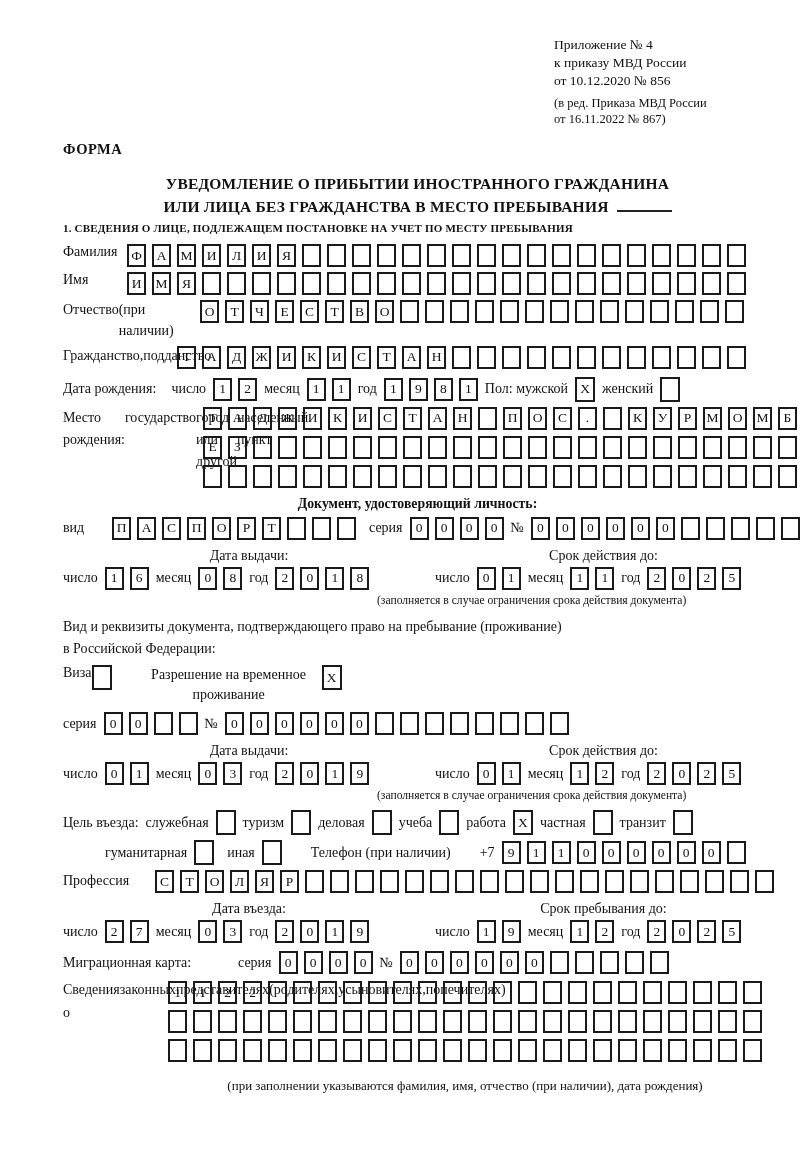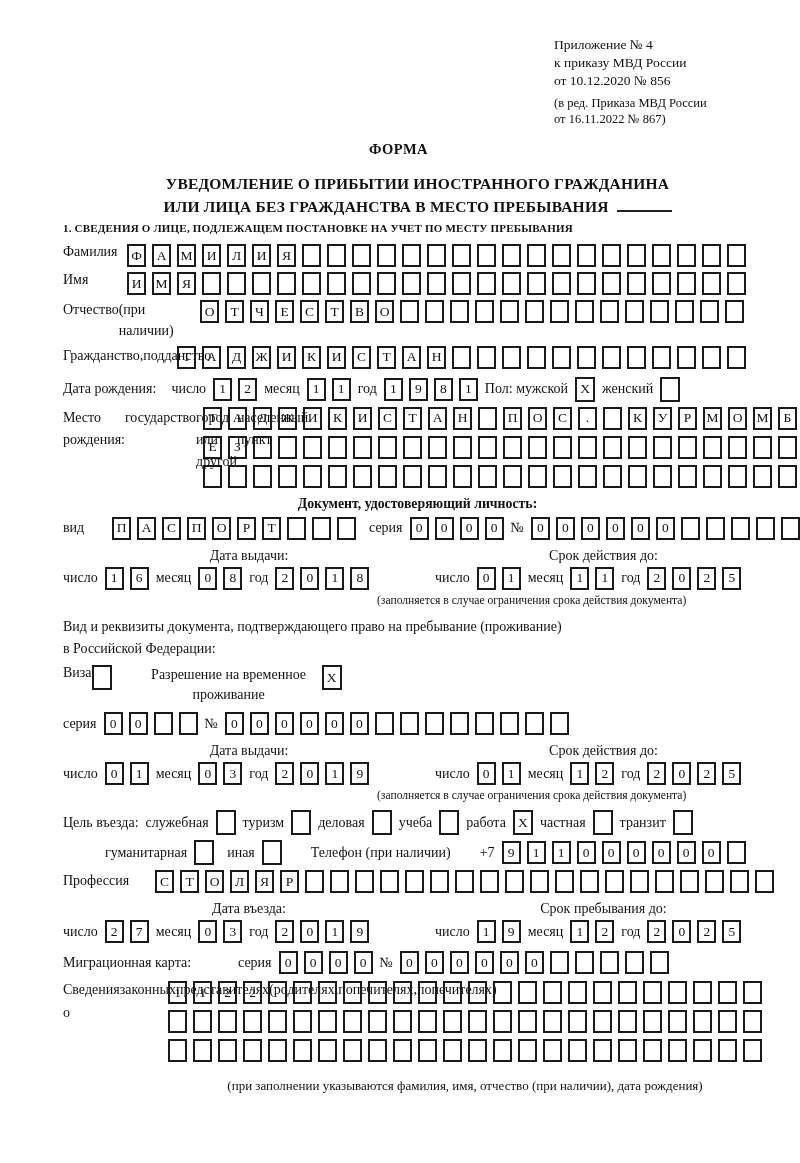--- a/index.html
+++ b/index.html
@@ -2,21 +2,21 @@
 <html><head>
 <meta charset="utf-8">
 <style>
   html,body { margin:0; padding:0; background:#ffffff; }
   body { width:800px; height:1163px; overflow:hidden; color:#111;
          font-family:"Liberation Serif", serif; }
   .page { padding:36px 28px 0 63px; }
 
   .hdr { margin-left:auto; width:218px; font-size:13.5px; line-height:1.34; }
   .hdr-rev { font-size:12.5px; margin-top:5px; line-height:1.3; }
-  .form-label { text-align:center; font-weight:bold; font-size:14.5px;
+  .form-label { text-align:left; font-weight:bold; font-size:14.5px;
                 letter-spacing:.5px; margin:13px 38px 0 0; }
 
   .title { text-align:center; font-weight:bold; font-size:15.5px;
            line-height:1.5; margin-top:14px; letter-spacing:.2px; }
   .t-underline { display:inline-block; width:55px; border-bottom:2.5px solid #222;
                  height:12px; margin-left:8px; }
 
   .sec1 { font-weight:bold; font-size:11px; margin-top:4px; letter-spacing:.2px; }
 
   .row { display:flex; align-items:flex-start; margin-top:5px; font-size:14px; }
@@ -636,21 +636,21 @@
         <span class="cell"></span>
       </span>
   </div>
 
   <div class="row">
     <span class="lblcol w105" style="line-height:1.6;">
       <span>Сведения о</span>
       <span>законных</span>
       <span>представителях</span>
       <span>(родителях,</span>
-      <span>попечителях,</span>
+      <span>усыновителях,</span>
       <span>попечителях)</span>
     </span>
     <span class="vgap" style="padding-top:2px;">
       <span class="cells">
           <span class="cell">1</span>
           <span class="cell">1</span>
           <span class="cell">2</span>
           <span class="cell">2</span>
           <span class="cell"></span>
           <span class="cell"></span>

